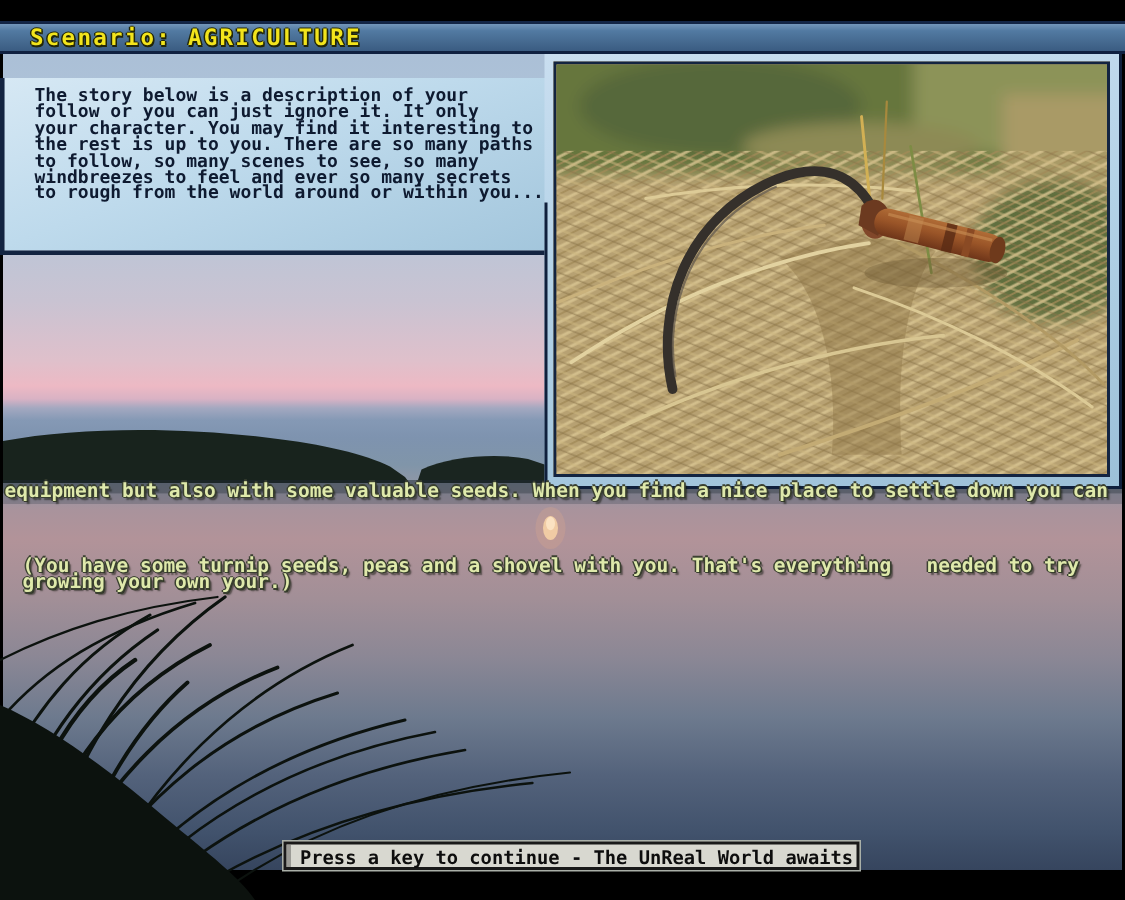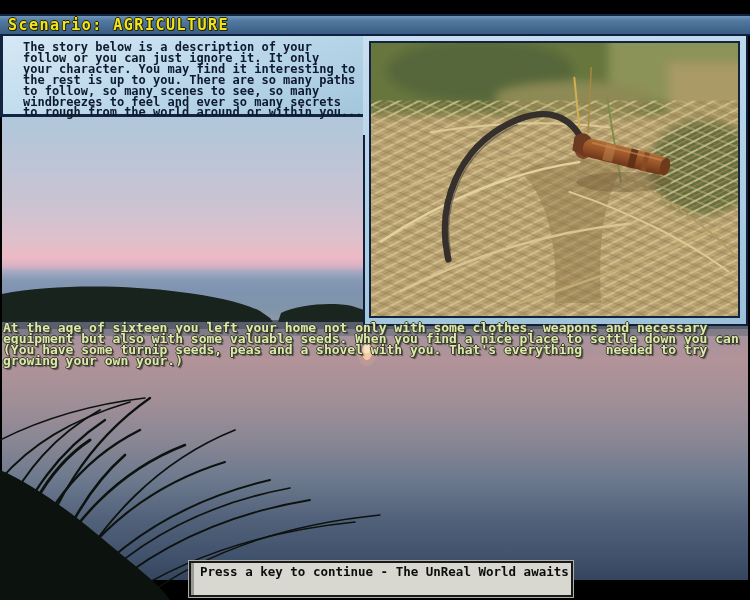--- a/index.html
+++ b/index.html
@@ -13,51 +13,51 @@
         #a9bed6 0%, #b3c7da 20.5%, #c9c3d2 33%, #dfc0cb 40%, #edb9c4 43%,
         #d9b2c4 44.5%, #a3a8c0 45.6%, #8599b5 47%, #7e93af 49%, #8095a9 52.3%,
         #8f97a6 54.4%, #a9939c 57.6%, #b29399 61%, #a28f97 68%, #8b8795 75%,
         #6d7a8e 82%, #53627b 89%, #41526c 95.6%, #36455e 100%);}
   .bgsvg{position:absolute;left:0;top:0;width:750px;height:600px;z-index:1;pointer-events:none;}
 
   
   .titlebar{position:absolute;left:0;top:14px;width:750px;height:22px;z-index:4;
     box-sizing:border-box;border-top:2px solid #132545;border-bottom:2px solid #0f2040;
     background:linear-gradient(180deg,#7396ba 0%,#527aa2 25%,#44688e 70%,#3a5c82 100%);
-    line-height:18px;padding-left:8px;}
+    line-height:18px;padding-left:20px;}
   .titlebar span{font-size:15px;letter-spacing:1.5px;color:#f2e41c;
     text-shadow:1px 0 0 #232708,-1px 0 0 #232708,0 1px 0 #232708,0 -1px 0 #232708,1px 1px 0 #232708;}
 
   
-  .story-box{position:absolute;left:0;top:36px;width:366px;height:81px;z-index:2;
+  .story-box{position:absolute;left:0;top:52px;width:366px;height:118px;z-index:2;
     box-sizing:border-box;border-left:3px solid #132441;border-bottom:3px solid #132441;
     background:linear-gradient(160deg,#d6e8f4 0%,#bedaec 45%,#a3c6dc 100%);
     padding:6px 0 0 20px;}
   .sline{font-size:12px;line-height:10.9px;color:#0e1a30;letter-spacing:0;}
 
   
   .photo-frame{position:absolute;left:363px;top:36px;width:385px;height:290px;z-index:2;
     box-sizing:border-box;border-right:2px solid #10203c;border-bottom:2px solid #10203c;
     background:linear-gradient(170deg,#c9def0 0%,#b3d2e7 45%,#9cc0d8 100%);}
   .photo-frame::before{content:"";position:absolute;left:0;top:99px;bottom:0;width:2px;
     background:#10203c;}
   .photo{position:absolute;left:6px;top:5px;width:371px;height:277px;
     box-sizing:border-box;border:2px solid #132441;background:#b7a172;}
   .photo svg{display:block;width:100%;height:100%;}
 
   
   .ov{position:absolute;left:3px;z-index:3;}
   .ov.p1{top:322px;}
-  .ov.p2{top:344px;}
+  .ov.p2{top:372px;margin-left:12px;}
   .ovline{font-size:13px;line-height:11px;color:#dfe9ab;letter-spacing:0;white-space:pre;font-weight:bold;
     text-shadow:1px 0 0 #3a4030,-1px 0 0 #3a4030,0 1px 0 #3a4030,0 -1px 0 #3a4030,
                 1px 1px 0 #313827,2px 2px 1px rgba(18,22,12,0.55);}
 
   
-  .footer-bar{position:absolute;left:189px;top:561px;width:384px;height:36px;z-index:5;
+  .footer-bar{position:absolute;left:189px;top:561px;width:384px;height:19px;z-index:5;
     box-sizing:border-box;border:2px solid #191919;background:#d8d8d0;
     box-shadow:0 0 0 1px #aab0a8, inset 3px 0 0 rgba(40,40,40,0.35);
     line-height:16px;padding-left:9px;}
   .footer-bar span{font-size:12.5px;color:#0d0d0d;font-weight:bold;white-space:pre;}
 </style>
 </head>
 <body>
 
 <div class="screen">
 
@@ -169,21 +169,20 @@
           <rect x="276" y="95" width="5" height="19" fill="#8a4a24"></rect>
           <rect x="236" y="96" width="10" height="17" fill="#c08850" opacity="0.5"></rect>
           <ellipse cx="299" cy="104.5" rx="5" ry="9" fill="#6f3a1c"></ellipse>
           <line x1="222" y1="99" x2="294" y2="99" stroke="#c98f55" stroke-width="2" opacity="0.6"></line>
         </g>
       </svg>
     </div>
   </div>
 
   <div class="ov p1">
-    <div class="ovline">At the age of sixteen you left your home not only with some clothes, weapons and necessary</div>
     <div class="ovline">equipment but also with some valuable seeds. When you find a nice place to settle down you can</div>
   </div>
   <div class="ov p2">
     <div class="ovline">(You have some turnip seeds, peas and a shovel with you. That's everything   needed to try</div>
     <div class="ovline">growing your own your.)</div>
   </div>
 
   <div class="footer-bar">
     <span>Press a key to continue - The UnReal World awaits</span>
   </div>

